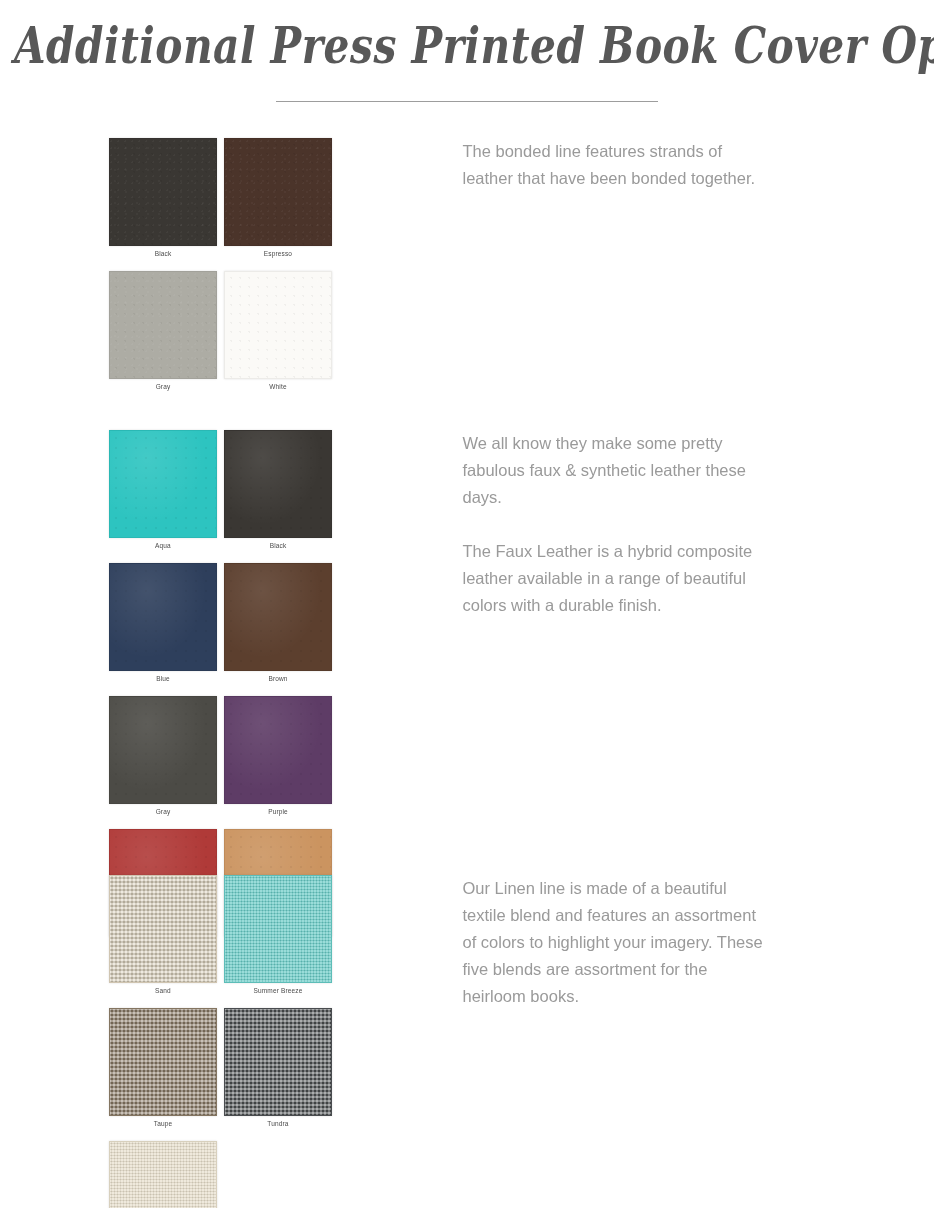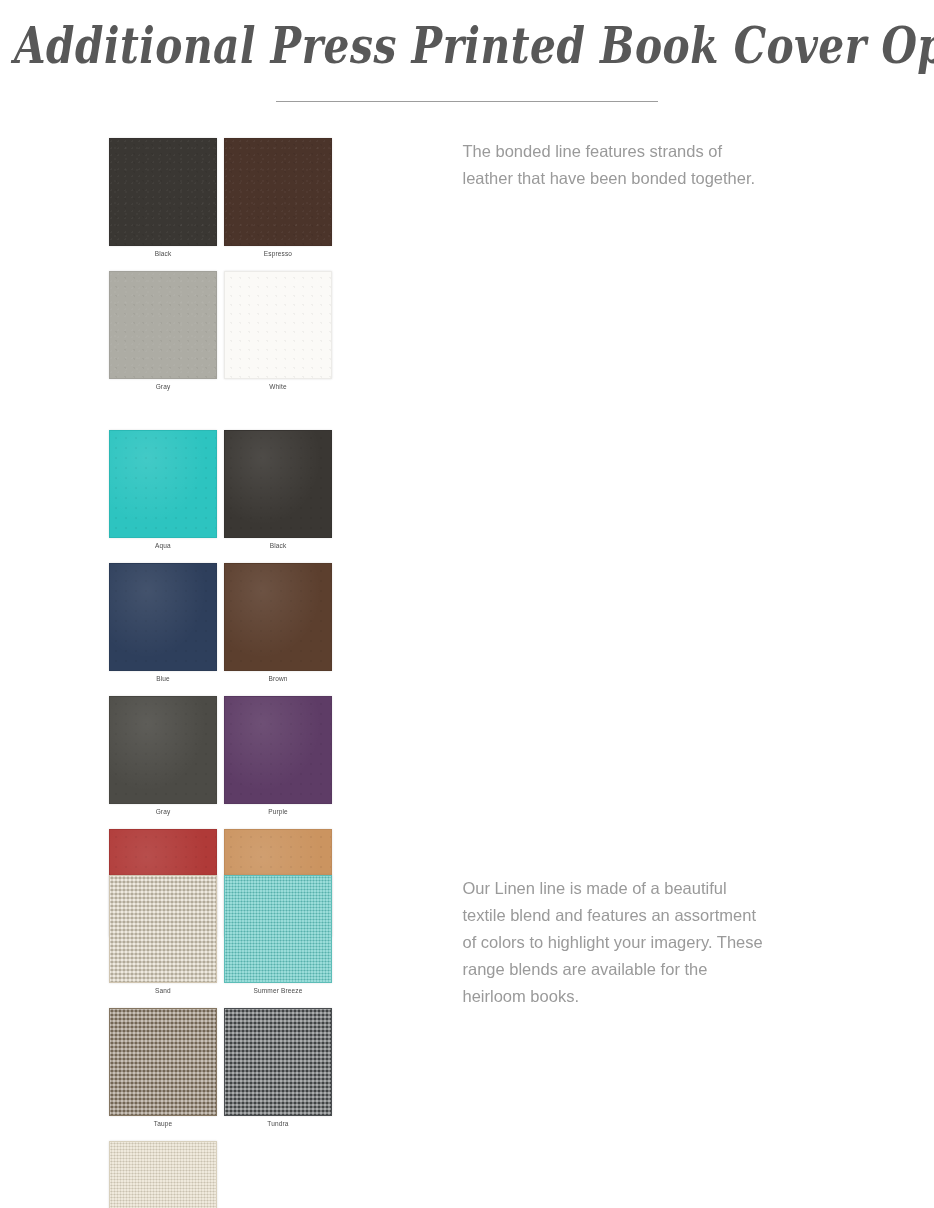--- a/index.html
+++ b/index.html
@@ -200,20 +200,24 @@
       <div class="swatch-cell">
         <div class="swatch-chip tex-faux" style="background-color: rgb(176, 58, 56);"></div>
         <div class="swatch-label">Red</div>
       </div>
       <div class="swatch-cell">
         <div class="swatch-chip tex-faux" style="background-color: rgb(203, 148, 96);"></div>
         <div class="swatch-label">Tan</div>
       </div>
     </div>
   </div>
+  <div class="desc-column">
+    <p class="desc-paragraph">We all know they make some pretty fabulous faux &amp; synthetic leather these days.</p>
+    <p class="desc-paragraph">The Faux Leather is a hybrid composite leather available in a range of beautiful colors with a durable finish.</p>
+  </div>
 </section>
 
 <section class="section" id="section-linen">
   <div class="swatch-column">
     <div class="swatch-grid">
       <div class="swatch-cell">
         <div class="swatch-chip tex-linen-coarse" style="background-color: rgb(221, 210, 189);"></div>
         <div class="swatch-label">Sand</div>
       </div>
       <div class="swatch-cell">
@@ -228,15 +232,15 @@
         <div class="swatch-chip tex-linen-coarse" style="background-color: rgb(78, 81, 84);"></div>
         <div class="swatch-label">Tundra</div>
       </div>
       <div class="swatch-cell">
         <div class="swatch-chip tex-linen" style="background-color: rgb(230, 221, 201);"></div>
 
       </div>
     </div>
   </div>
   <div class="desc-column">
-    <p class="desc-paragraph">Our Linen line is made of a beautiful textile blend and features an assortment of colors to highlight your imagery. These range blends are available for the heirloom books.</p>
+    <p class="desc-paragraph">Our Linen line is made of a beautiful textile blend and features an assortment of colors to highlight your imagery. These five blends are assortment for the heirloom books.</p>
   </div>
 </section>
 
 </body></html>

